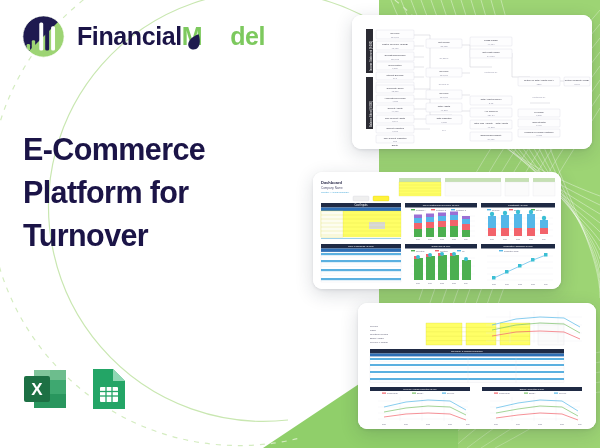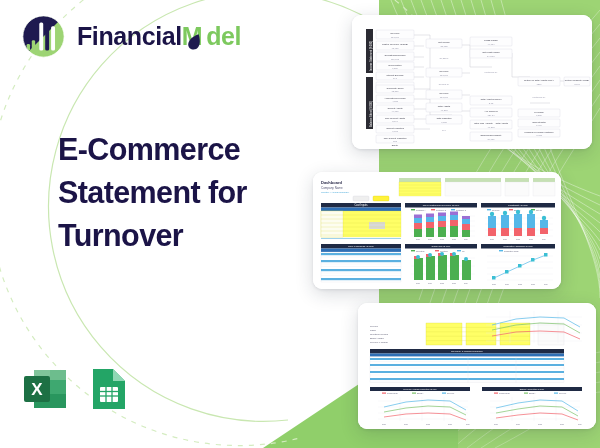--- a/index.html
+++ b/index.html
@@ -57,21 +57,20 @@
   .leaf-o { position: absolute; left: -16.5px; top: -13px; }
 
   
   .headline {
     position: absolute; left: 23px; top: 128px;
     width: 260px;
     font-size: 30.5px; font-weight: 700;
     line-height: 1.41;
     letter-spacing: -0.6px;
     color: #1b1447;
-    margin-left: 35px;
   }
 
   
   .file-icons {
     position: absolute; left: 22px; top: 366px;
     display: flex; gap: 21px; align-items: flex-start;
   }
   .file-icons svg { display: block; }
 
   
@@ -159,27 +158,27 @@
       <circle cx="24" cy="24" r="22" fill="none" stroke="#ffffff" stroke-width="0.8"></circle>
     </svg>
     <div class="brand-word">
       <span>Financial </span>
         <span class="b-green">M</span>
         <span class="b-leafwrap">
           <svg class="leaf-o" width="16" height="19" viewBox="0 0 16 19">
           <path d="M12.6 2.2 C 6.6 4.2, 2.2 8.4, 2.2 12.6 C 2.2 15.6, 4.6 17.6, 7.6 17.6 C 11.4 17.6, 13.8 14.2, 13.8 9.6 C 13.8 6.6, 13.3 4.0, 12.6 2.2 Z" fill="#1f1a50"></path>
         </svg>
         </span>
-        <span class="b-green" style="margin-left:4px">del</span>
+        <span class="b-green" style="margin-left:28px">del</span>
     </div>
   </div>
 
   <h1 class="headline">
     <span>E-Commerce</span><br>
-    <span>Statement for</span><br>
+    <span>Platform for</span><br>
     <span>Turnover</span><br>
   </h1>
 
   <div class="file-icons">
     <svg width="46" height="46" viewBox="0 0 46 46">
       <rect x="12" y="4" width="32" height="17" fill="#80c49a"></rect>
       <rect x="12" y="14" width="32" height="14" fill="#4fb07a"></rect>
       <rect x="12" y="26" width="32" height="16" fill="#29965e"></rect>
       <rect x="28" y="4" width="16" height="17" fill="#6dbd8d"></rect>
       <rect x="28" y="14" width="16" height="14" fill="#3ea870"></rect>

